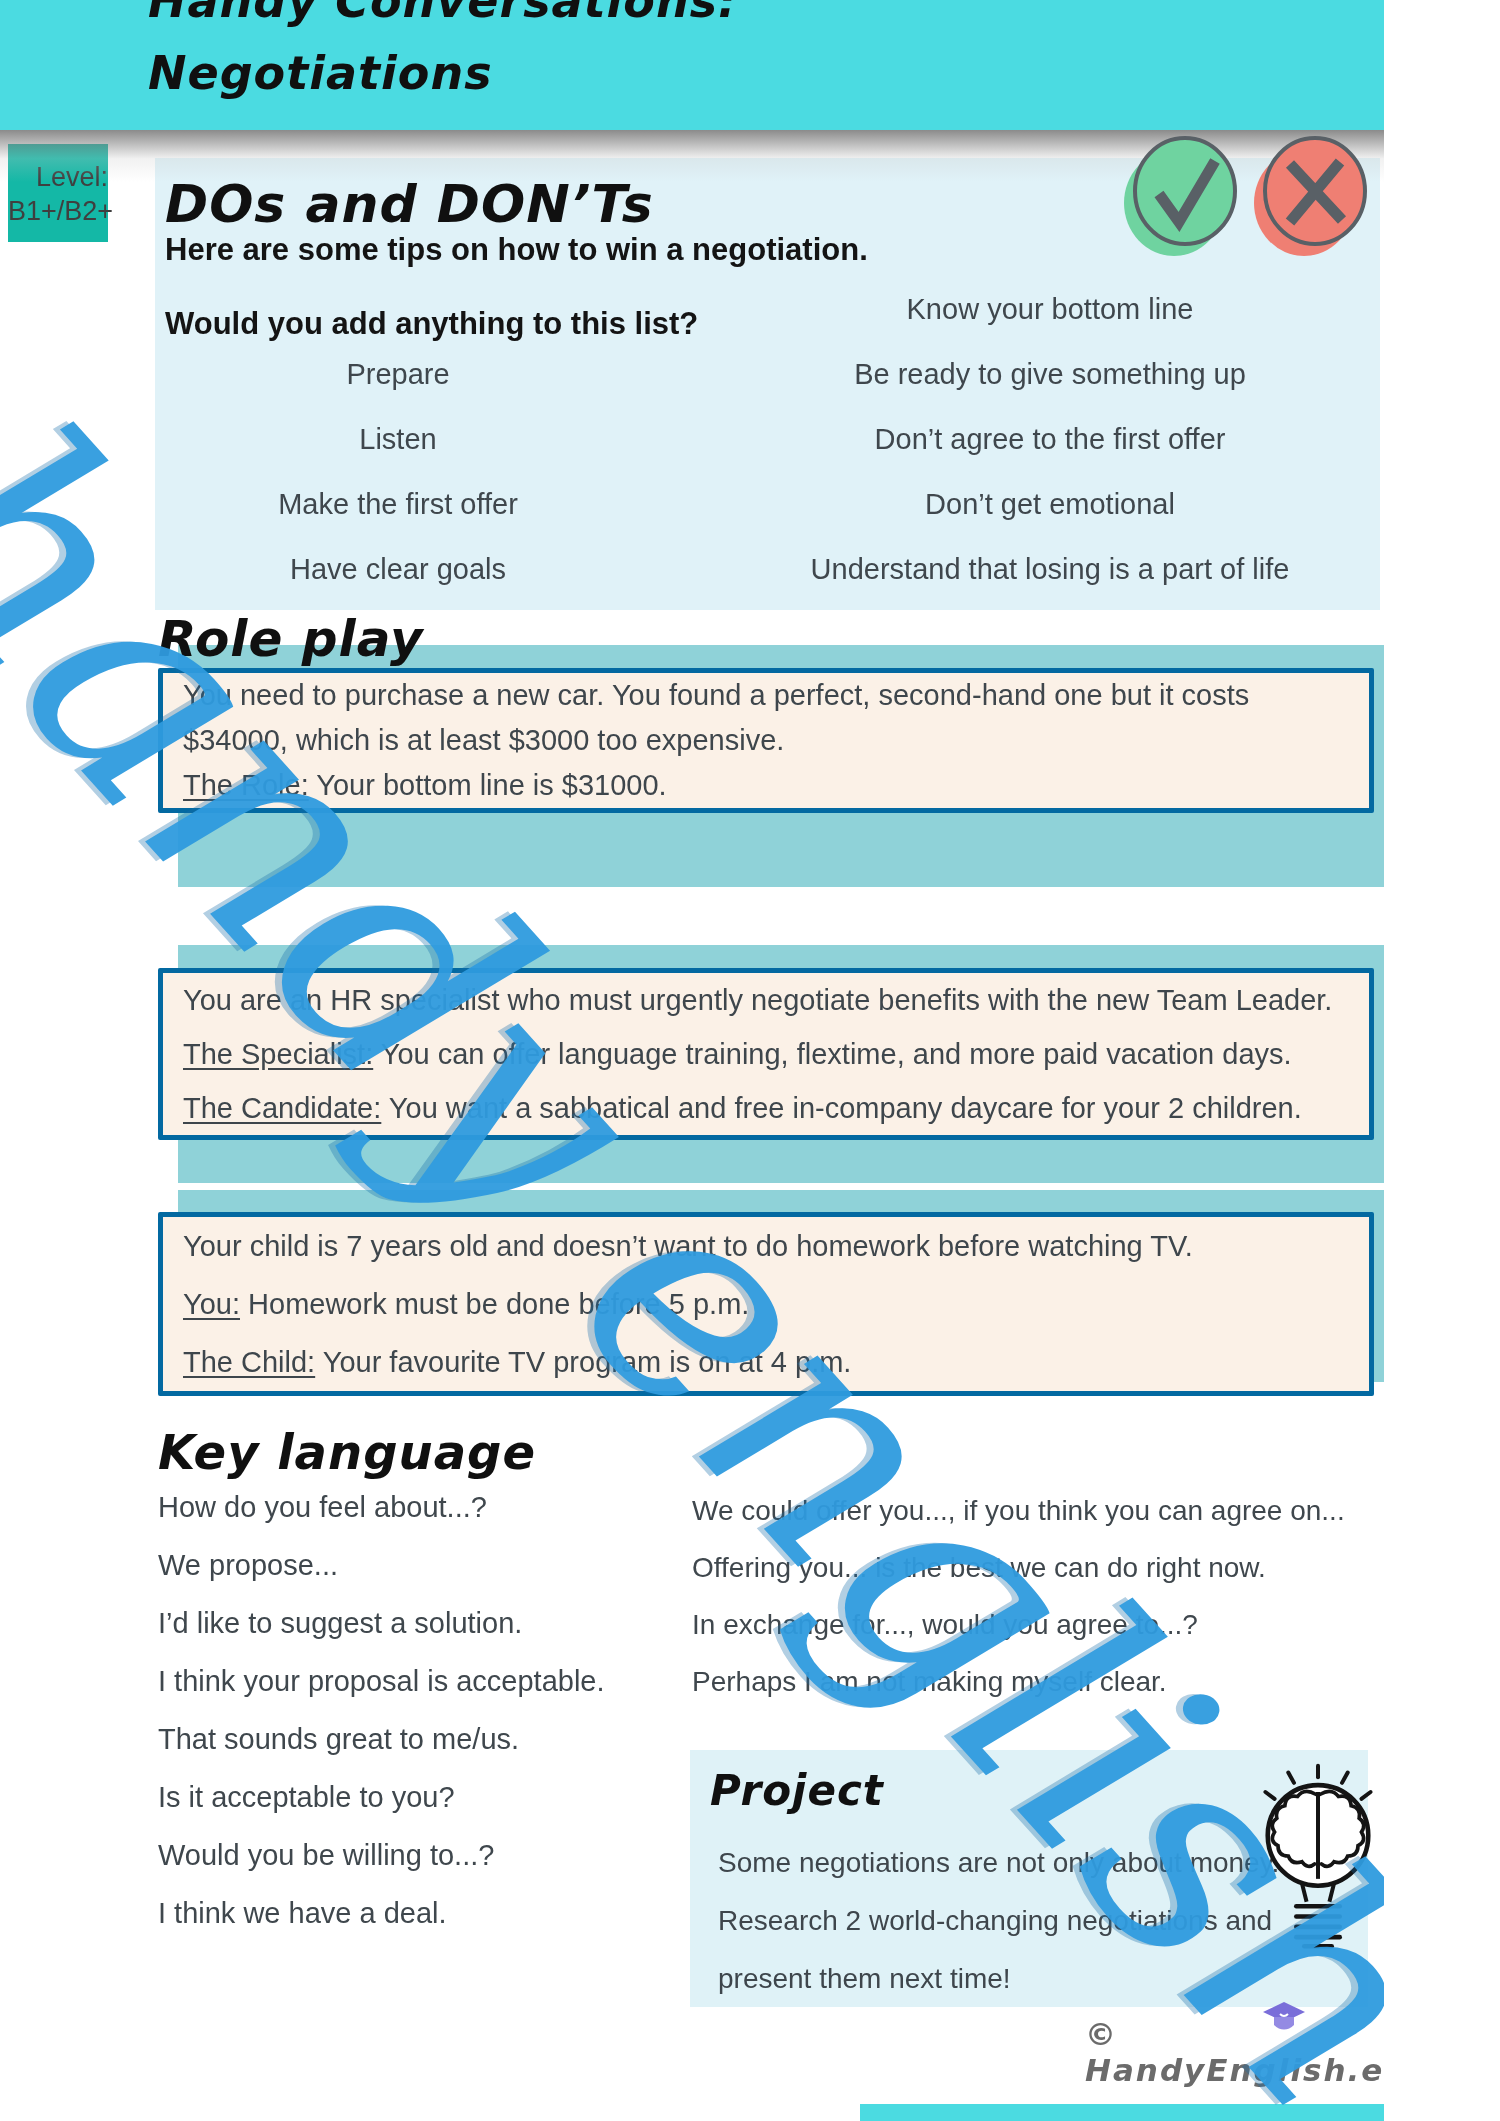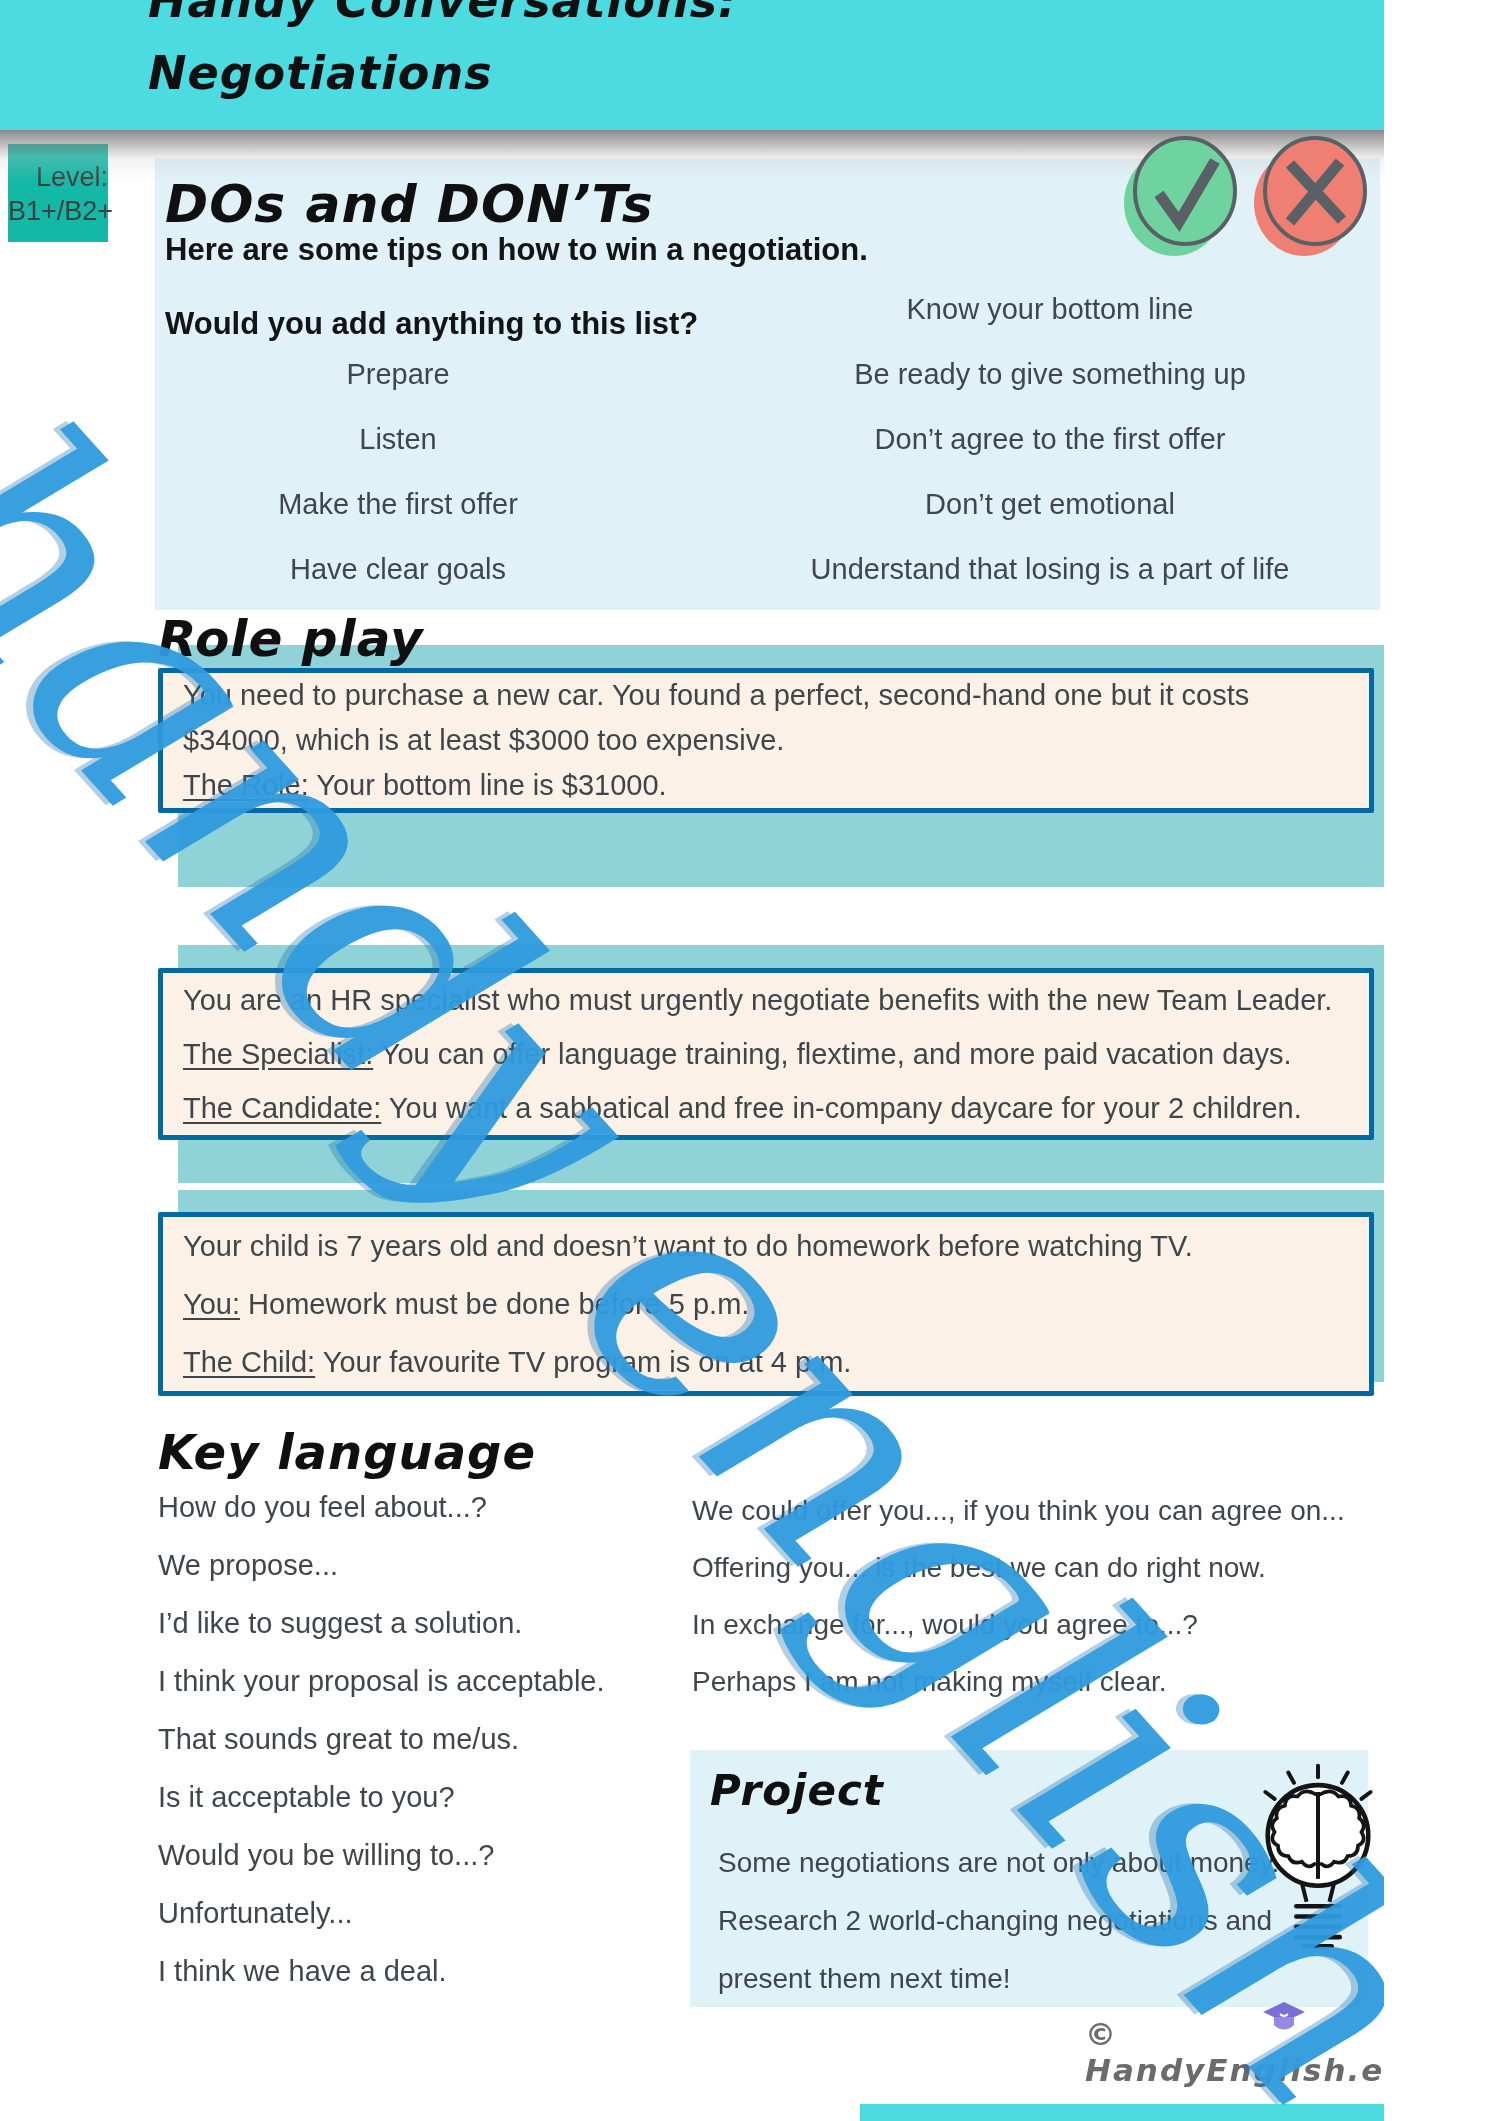--- a/index.html
+++ b/index.html
@@ -153,21 +153,20 @@
 
   <h2 class="hand kl-h">Key language</h2>
   <ul class="phrases pl">
       <li>How do you feel about...?</li>
       <li>We propose...</li>
       <li>I’d like to suggest a solution.</li>
       <li>I think your proposal is acceptable.</li>
       <li>That sounds great to me/us.</li>
       <li>Is it acceptable to you?</li>
       <li>Would you be willing to...?</li>
-      <li>Unfortunately...</li>
       <li>I think we have a deal.</li>
     </ul>
   <ul class="phrases pr">
       <li>We could offer you..., if you think you can agree on...</li>
       <li>Offering you... is the best we can do right now.</li>
       <li>In exchange for..., would you agree to...?</li>
       <li>Perhaps I am not making myself clear.</li>
     </ul>
 
   <section class="project">

